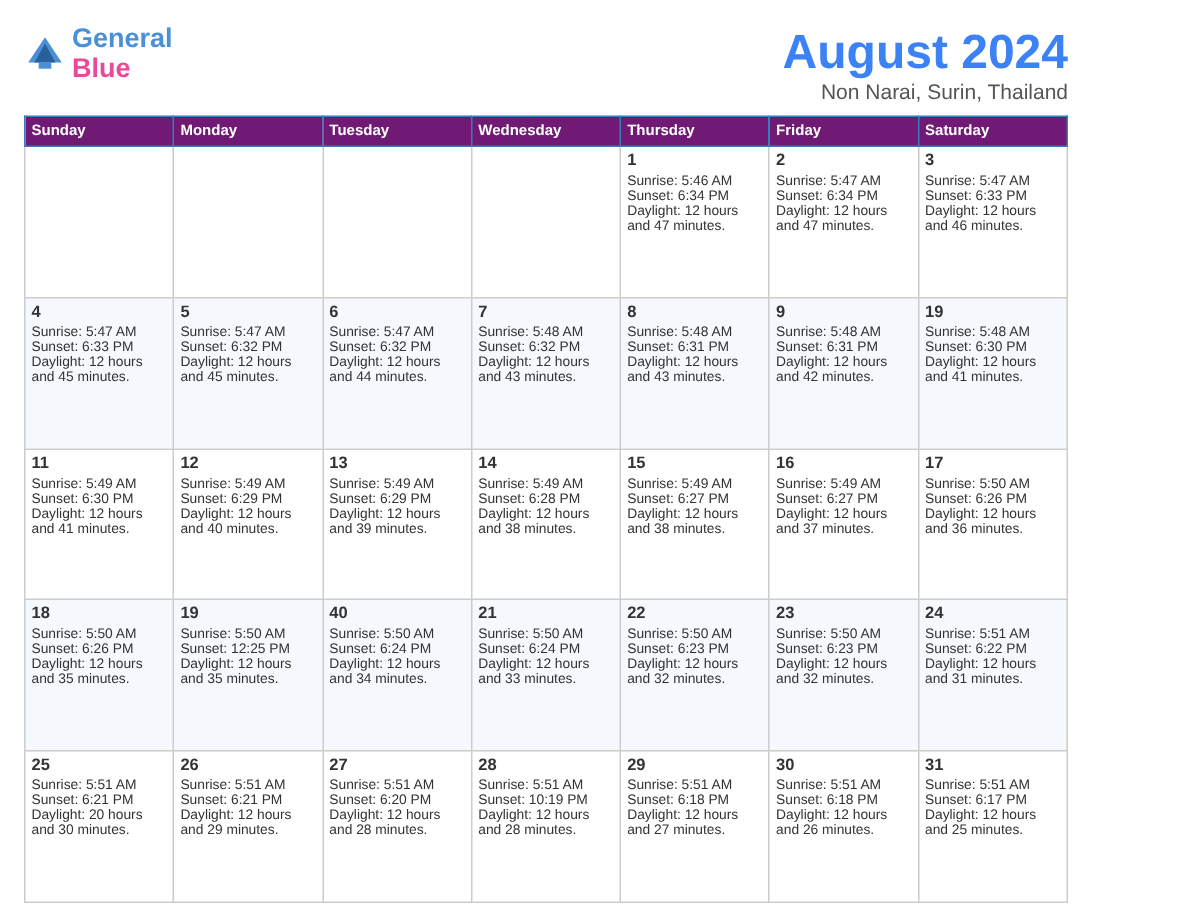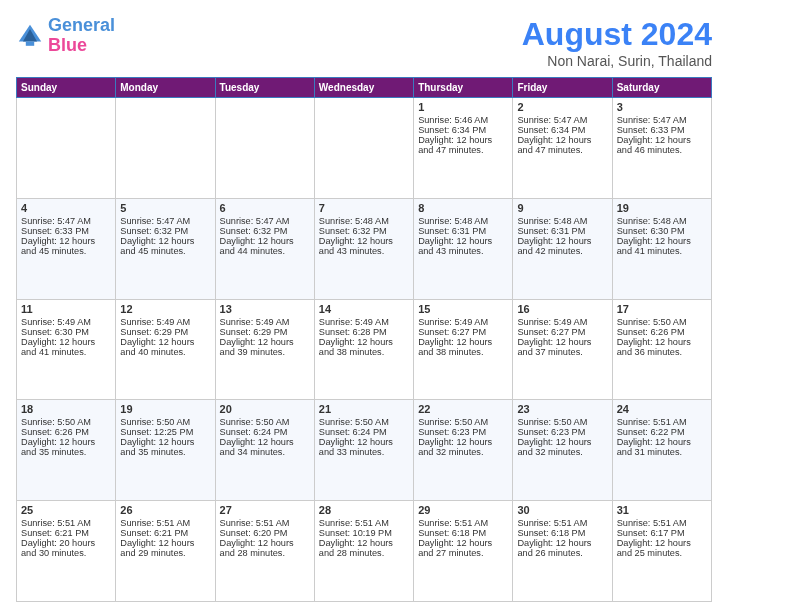--- a/index.html
+++ b/index.html
@@ -243,21 +243,21 @@
             <div>Sunset: 6:26 PM</div>
             <div>Daylight: 12 hours and 35 minutes.</div>
           </td>
           <td>
             <span class="day-number">19</span>
             <div>Sunrise: 5:50 AM</div>
             <div>Sunset: 12:25 PM</div>
             <div>Daylight: 12 hours and 35 minutes.</div>
           </td>
           <td>
-            <span class="day-number">20</span>
+            <span class="day-number">40</span>
             <div>Sunrise: 5:50 AM</div>
             <div>Sunset: 6:24 PM</div>
             <div>Daylight: 12 hours and 34 minutes.</div>
           </td>
           <td>
             <span class="day-number">21</span>
             <div>Sunrise: 5:50 AM</div>
             <div>Sunset: 6:24 PM</div>
             <div>Daylight: 12 hours and 33 minutes.</div>
           </td>

